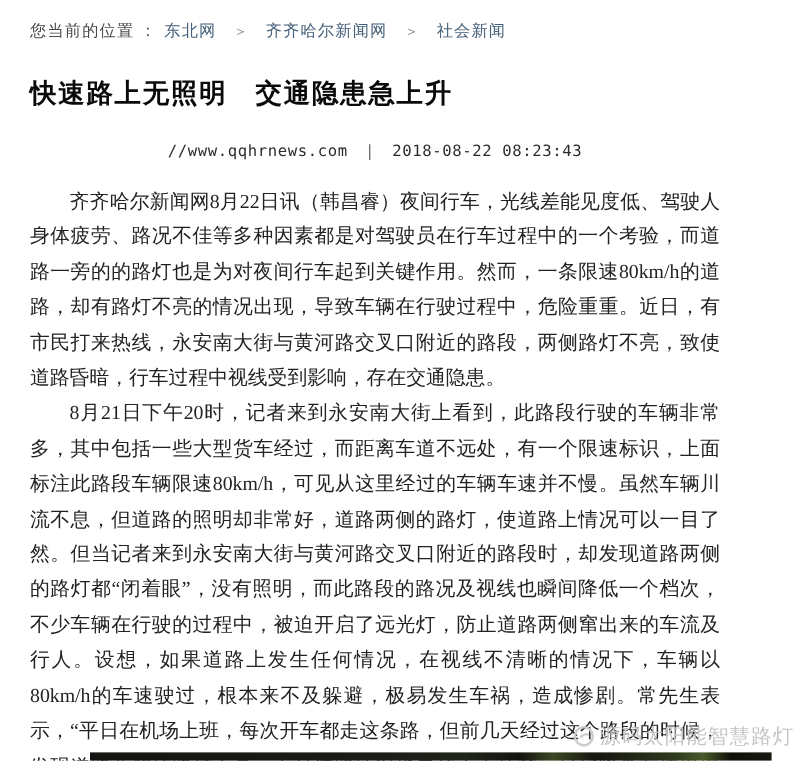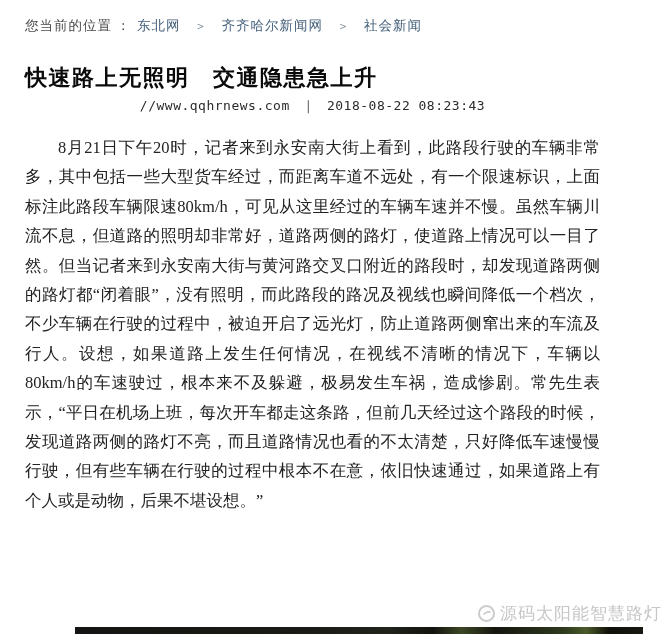--- a/index.html
+++ b/index.html
@@ -37,21 +37,21 @@
     margin:30px 0 0 0;
     text-align:left;
     font-size:22px;
     font-weight:bold;
     color:#0a0a0a;
     letter-spacing:1.5px;
     line-height:26px;
   }
   
   .meta{
-    margin-top:6px;
+    margin-top:26px;
     text-align:center;
     font-family:"DejaVu Sans Mono","Liberation Mono",monospace;
     font-size:13px;
     color:#2b2b2b;
     letter-spacing:0.5px;
   }
   .meta .divider{
     margin:0 12px;
     color:#2b2b2b;
   }
@@ -124,20 +124,21 @@
       <span>您当前的位置 ：</span><span class="crumb-link">东北网</span><span class="sep">＞</span><span class="crumb-link">齐齐哈尔新闻网</span><span class="sep">＞</span><span class="crumb-link">社会新闻</span>
     </div>
 
     <h1 class="article-title">快速路上无照明　交通隐患急上升</h1>
 
     <div class="meta">
       <span>//www.qqhrnews.com</span><span class="divider">｜</span><span>2018-08-22 08:23:43</span>
     </div>
 
     <div class="article-body">
+      <p>齐齐哈尔新闻网8月22日讯（韩昌睿）夜间行车，光线差能见度低、驾驶人身体疲劳、路况不佳等多种因素都是对驾驶员在行车过程中的一个考验，而道路一旁的的路灯也是为对夜间行车起到关键作用。然而，一条限速80km/h的道路，却有路灯不亮的情况出现，导致车辆在行驶过程中，危险重重。近日，有市民打来热线，永安南大街与黄河路交叉口附近的路段，两侧路灯不亮，致使道路昏暗，行车过程中视线受到影响，存在交通隐患。</p>
       <p>8月21日下午20时，记者来到永安南大街上看到，此路段行驶的车辆非常多，其中包括一些大型货车经过，而距离车道不远处，有一个限速标识，上面标注此路段车辆限速80km/h，可见从这里经过的车辆车速并不慢。虽然车辆川流不息，但道路的照明却非常好，道路两侧的路灯，使道路上情况可以一目了然。但当记者来到永安南大街与黄河路交叉口附近的路段时，却发现道路两侧的路灯都“闭着眼”，没有照明，而此路段的路况及视线也瞬间降低一个档次，不少车辆在行驶的过程中，被迫开启了远光灯，防止道路两侧窜出来的车流及行人。设想，如果道路上发生任何情况，在视线不清晰的情况下，车辆以80km/h的车速驶过，根本来不及躲避，极易发生车祸，造成惨剧。常先生表示，“平日在机场上班，每次开车都走这条路，但前几天经过这个路段的时候，发现道路两侧的路灯不亮，而且道路情况也看的不太清楚，只好降低车速慢慢行驶，但有些车辆在行驶的过程中根本不在意，依旧快速通过，如果道路上有个人或是动物，后果不堪设想。”</p>
     </div>
 
   </div>
 
   <div class="watermark">
     <span class="wm-logo"></span>
     <span>源码太阳能智慧路灯</span>
   </div>
 

